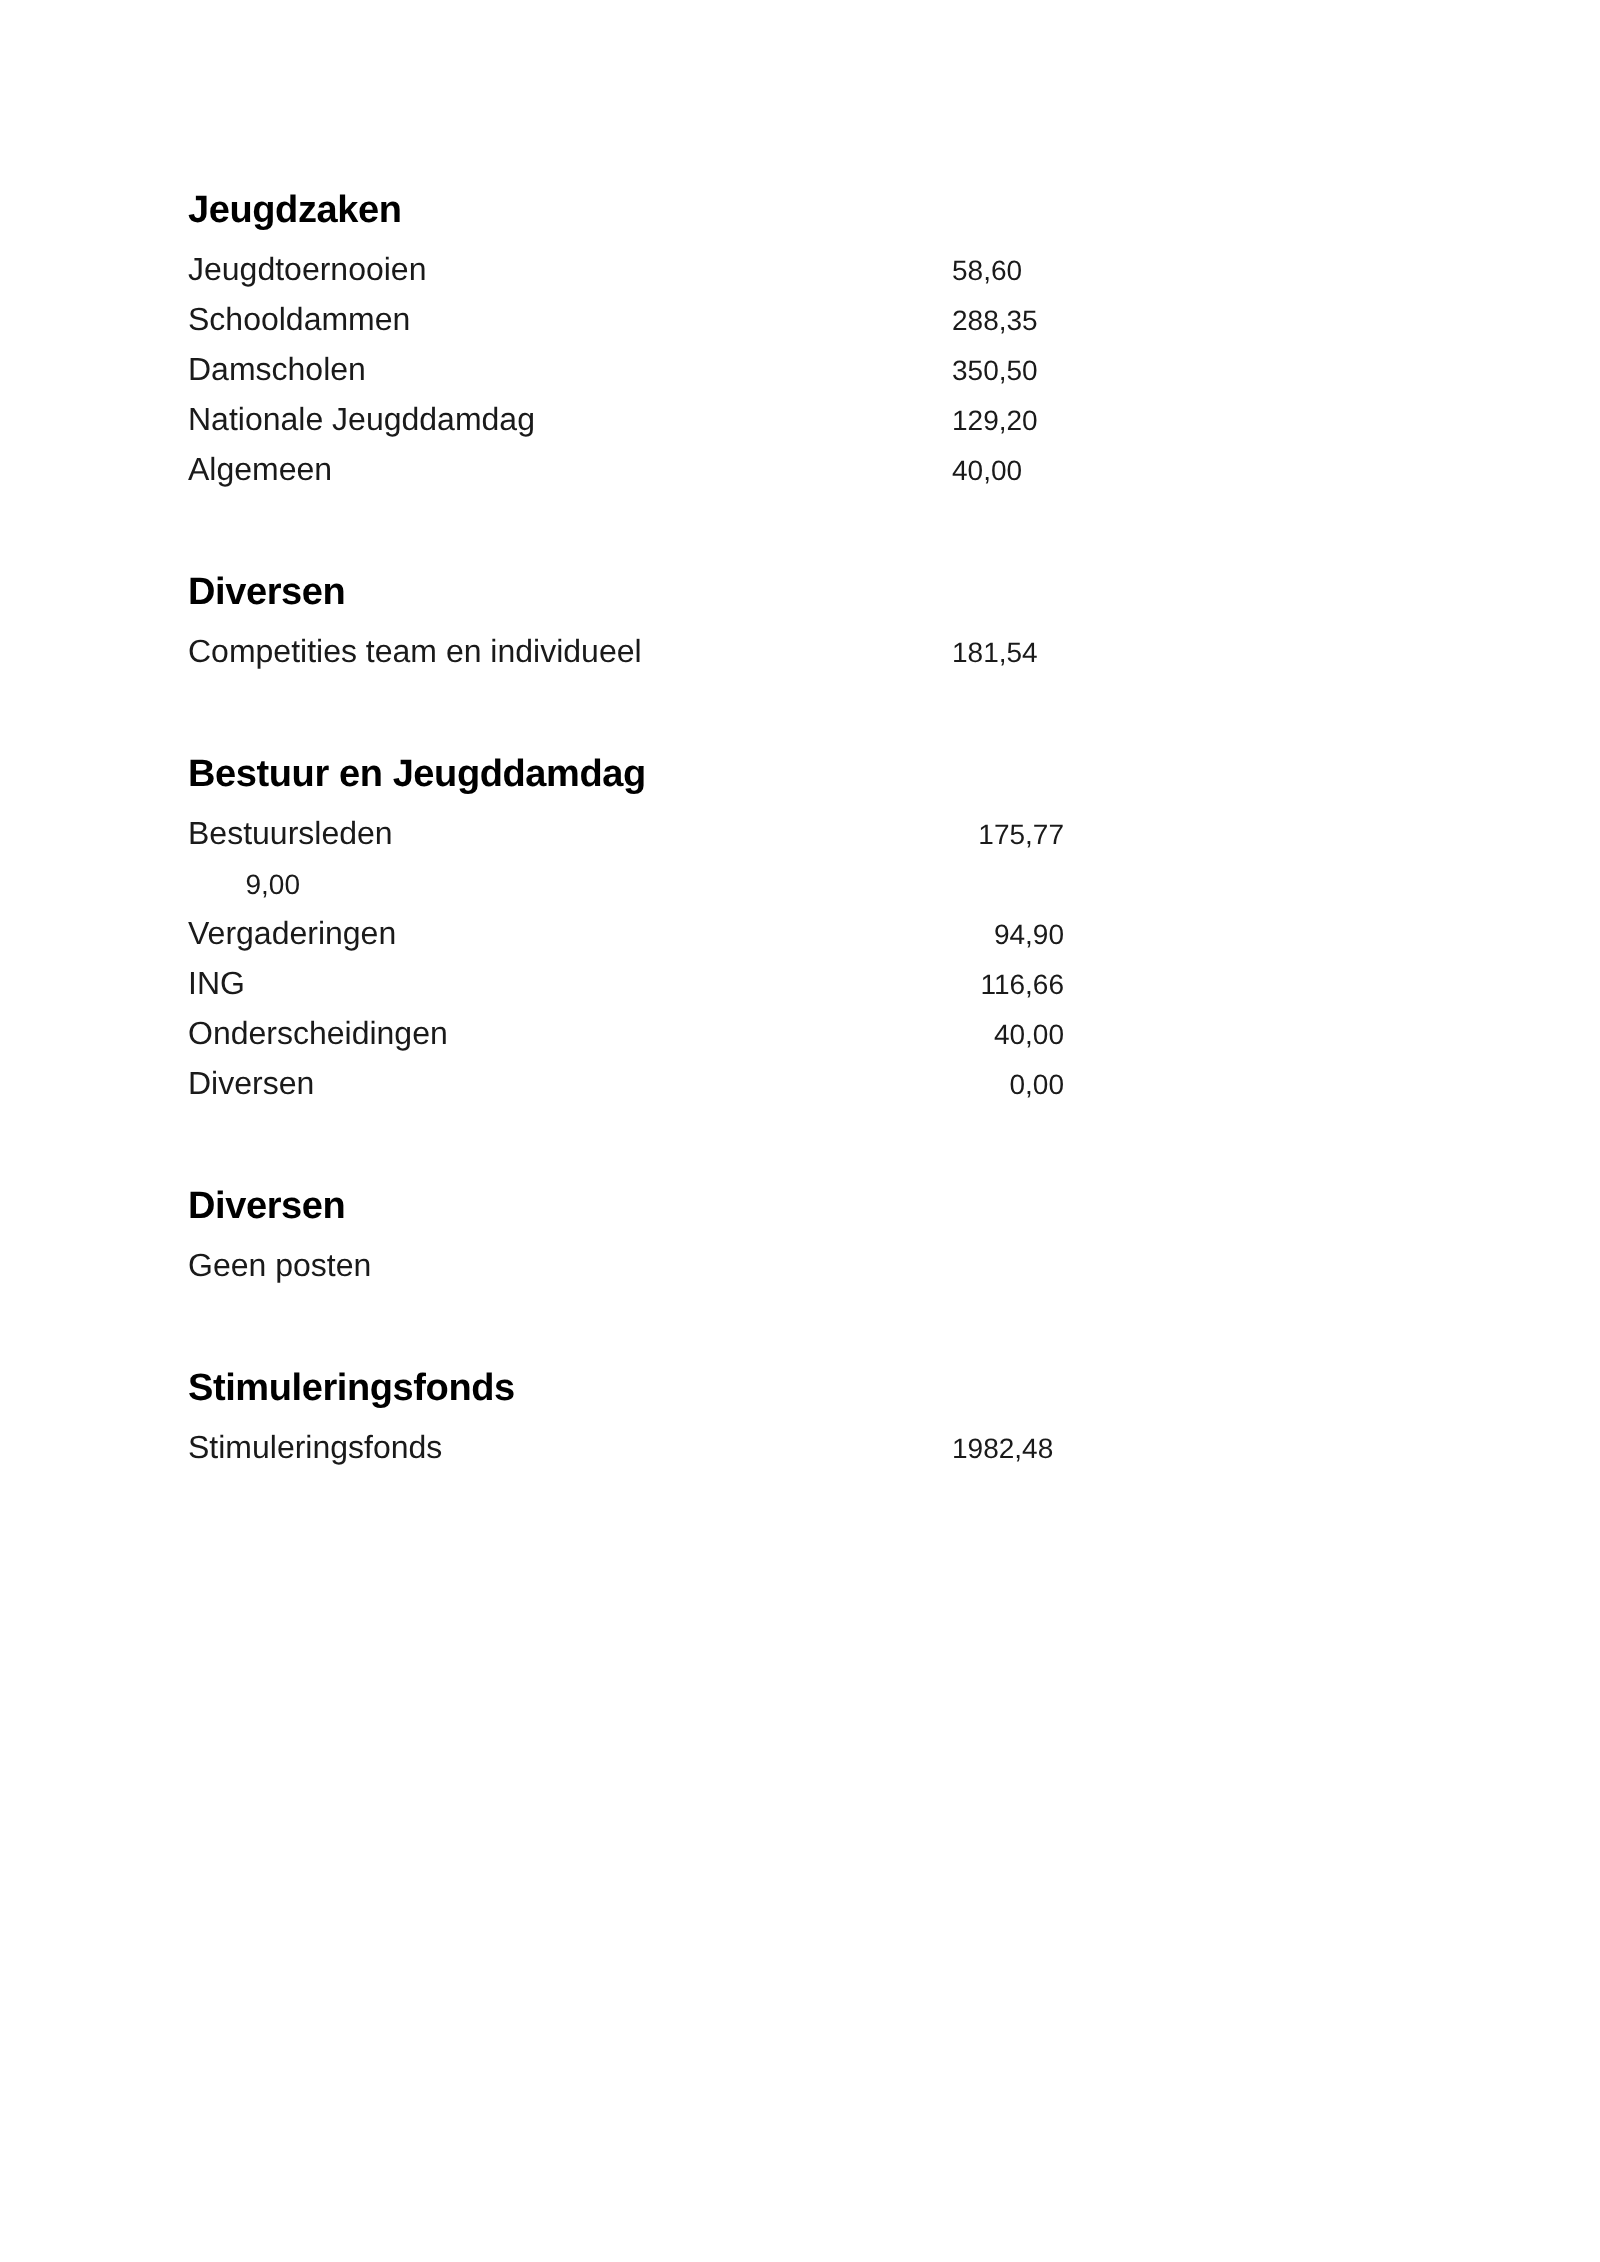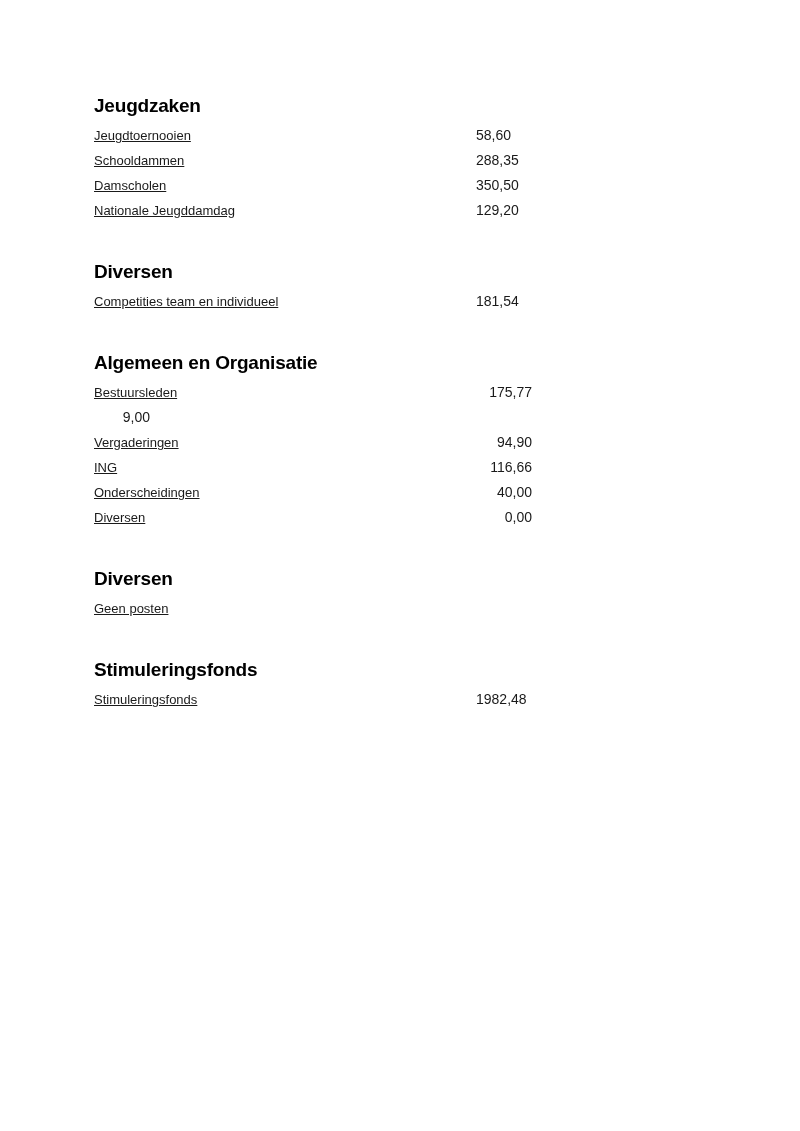--- a/index.html
+++ b/index.html
@@ -50,24 +50,23 @@
     align-items: baseline;
     height: 25px;
     line-height: 25px;
     font-size: 13px;
     color: #1a1a1a;
     white-space: nowrap;
   }
   .row-label {
     flex: 0 0 auto;
     width: 382px;
-    font-size: 13px;
+    font-size: 16px;
     overflow: hidden;
     text-overflow: ellipsis;
-    text-decoration: underline;
   }
   .row-value {
     flex: 0 0 auto;
     width: 56px;
     font-size: 14px;
     font-variant-numeric: tabular-nums;
   }
   .align-left .row-value {
     text-align: left;
   }
@@ -92,33 +91,37 @@
             <span class="row-value">288,35</span>
           </div>
           <div class="row">
             <span class="row-label">Damscholen</span>
             <span class="row-value">350,50</span>
           </div>
           <div class="row">
             <span class="row-label">Nationale Jeugddamdag</span>
             <span class="row-value">129,20</span>
           </div>
+          <div class="row">
+            <span class="row-label">Algemeen</span>
+            <span class="row-value">40,00</span>
+          </div>
         </div>
       </div>
       <div class="section">
         <div class="section-heading">Diversen</div>
         <div class="rows align-left">
           <div class="row">
             <span class="row-label">Competities team en individueel</span>
             <span class="row-value">181,54</span>
           </div>
         </div>
       </div>
       <div class="section">
-        <div class="section-heading">Algemeen en Organisatie</div>
+        <div class="section-heading">Bestuur en Jeugddamdag</div>
         <div class="rows align-right">
           <div class="row">
             <span class="row-label">Bestuursleden</span>
             <span class="row-value">175,77</span>
           </div>
           <div class="row">
             <span class="row-value">9,00</span>
           </div>
           <div class="row">
             <span class="row-label">Vergaderingen</span>

